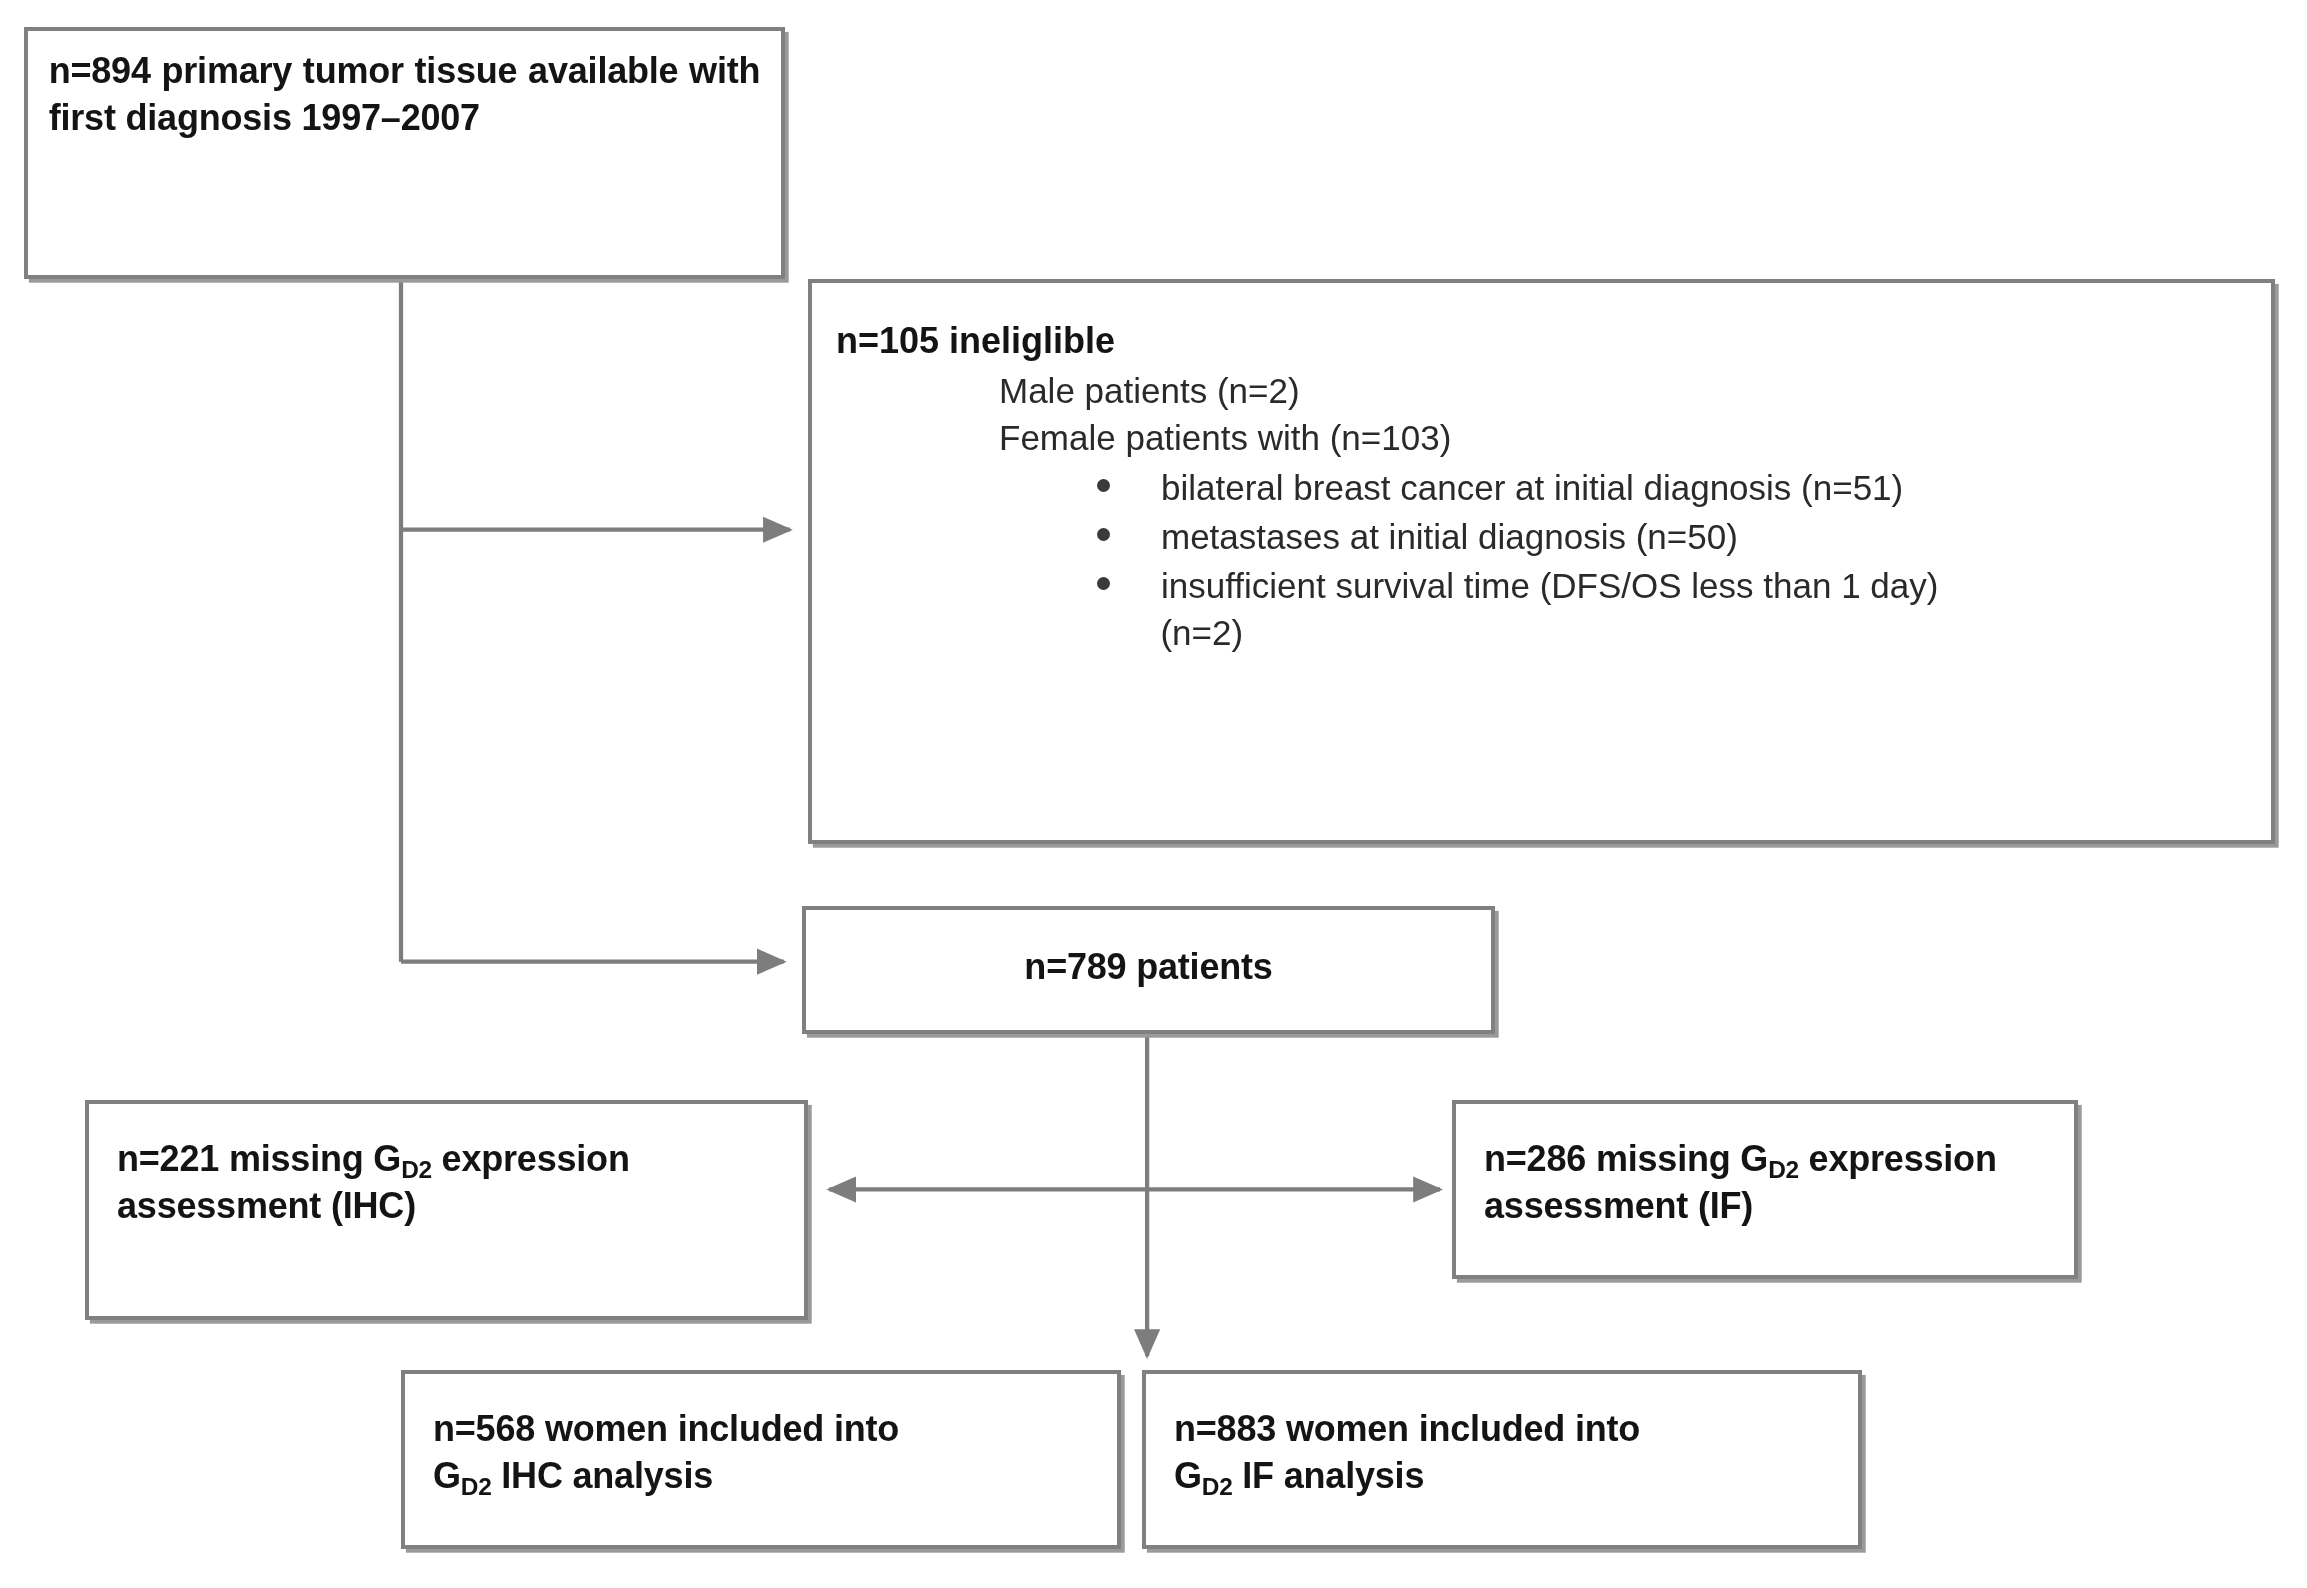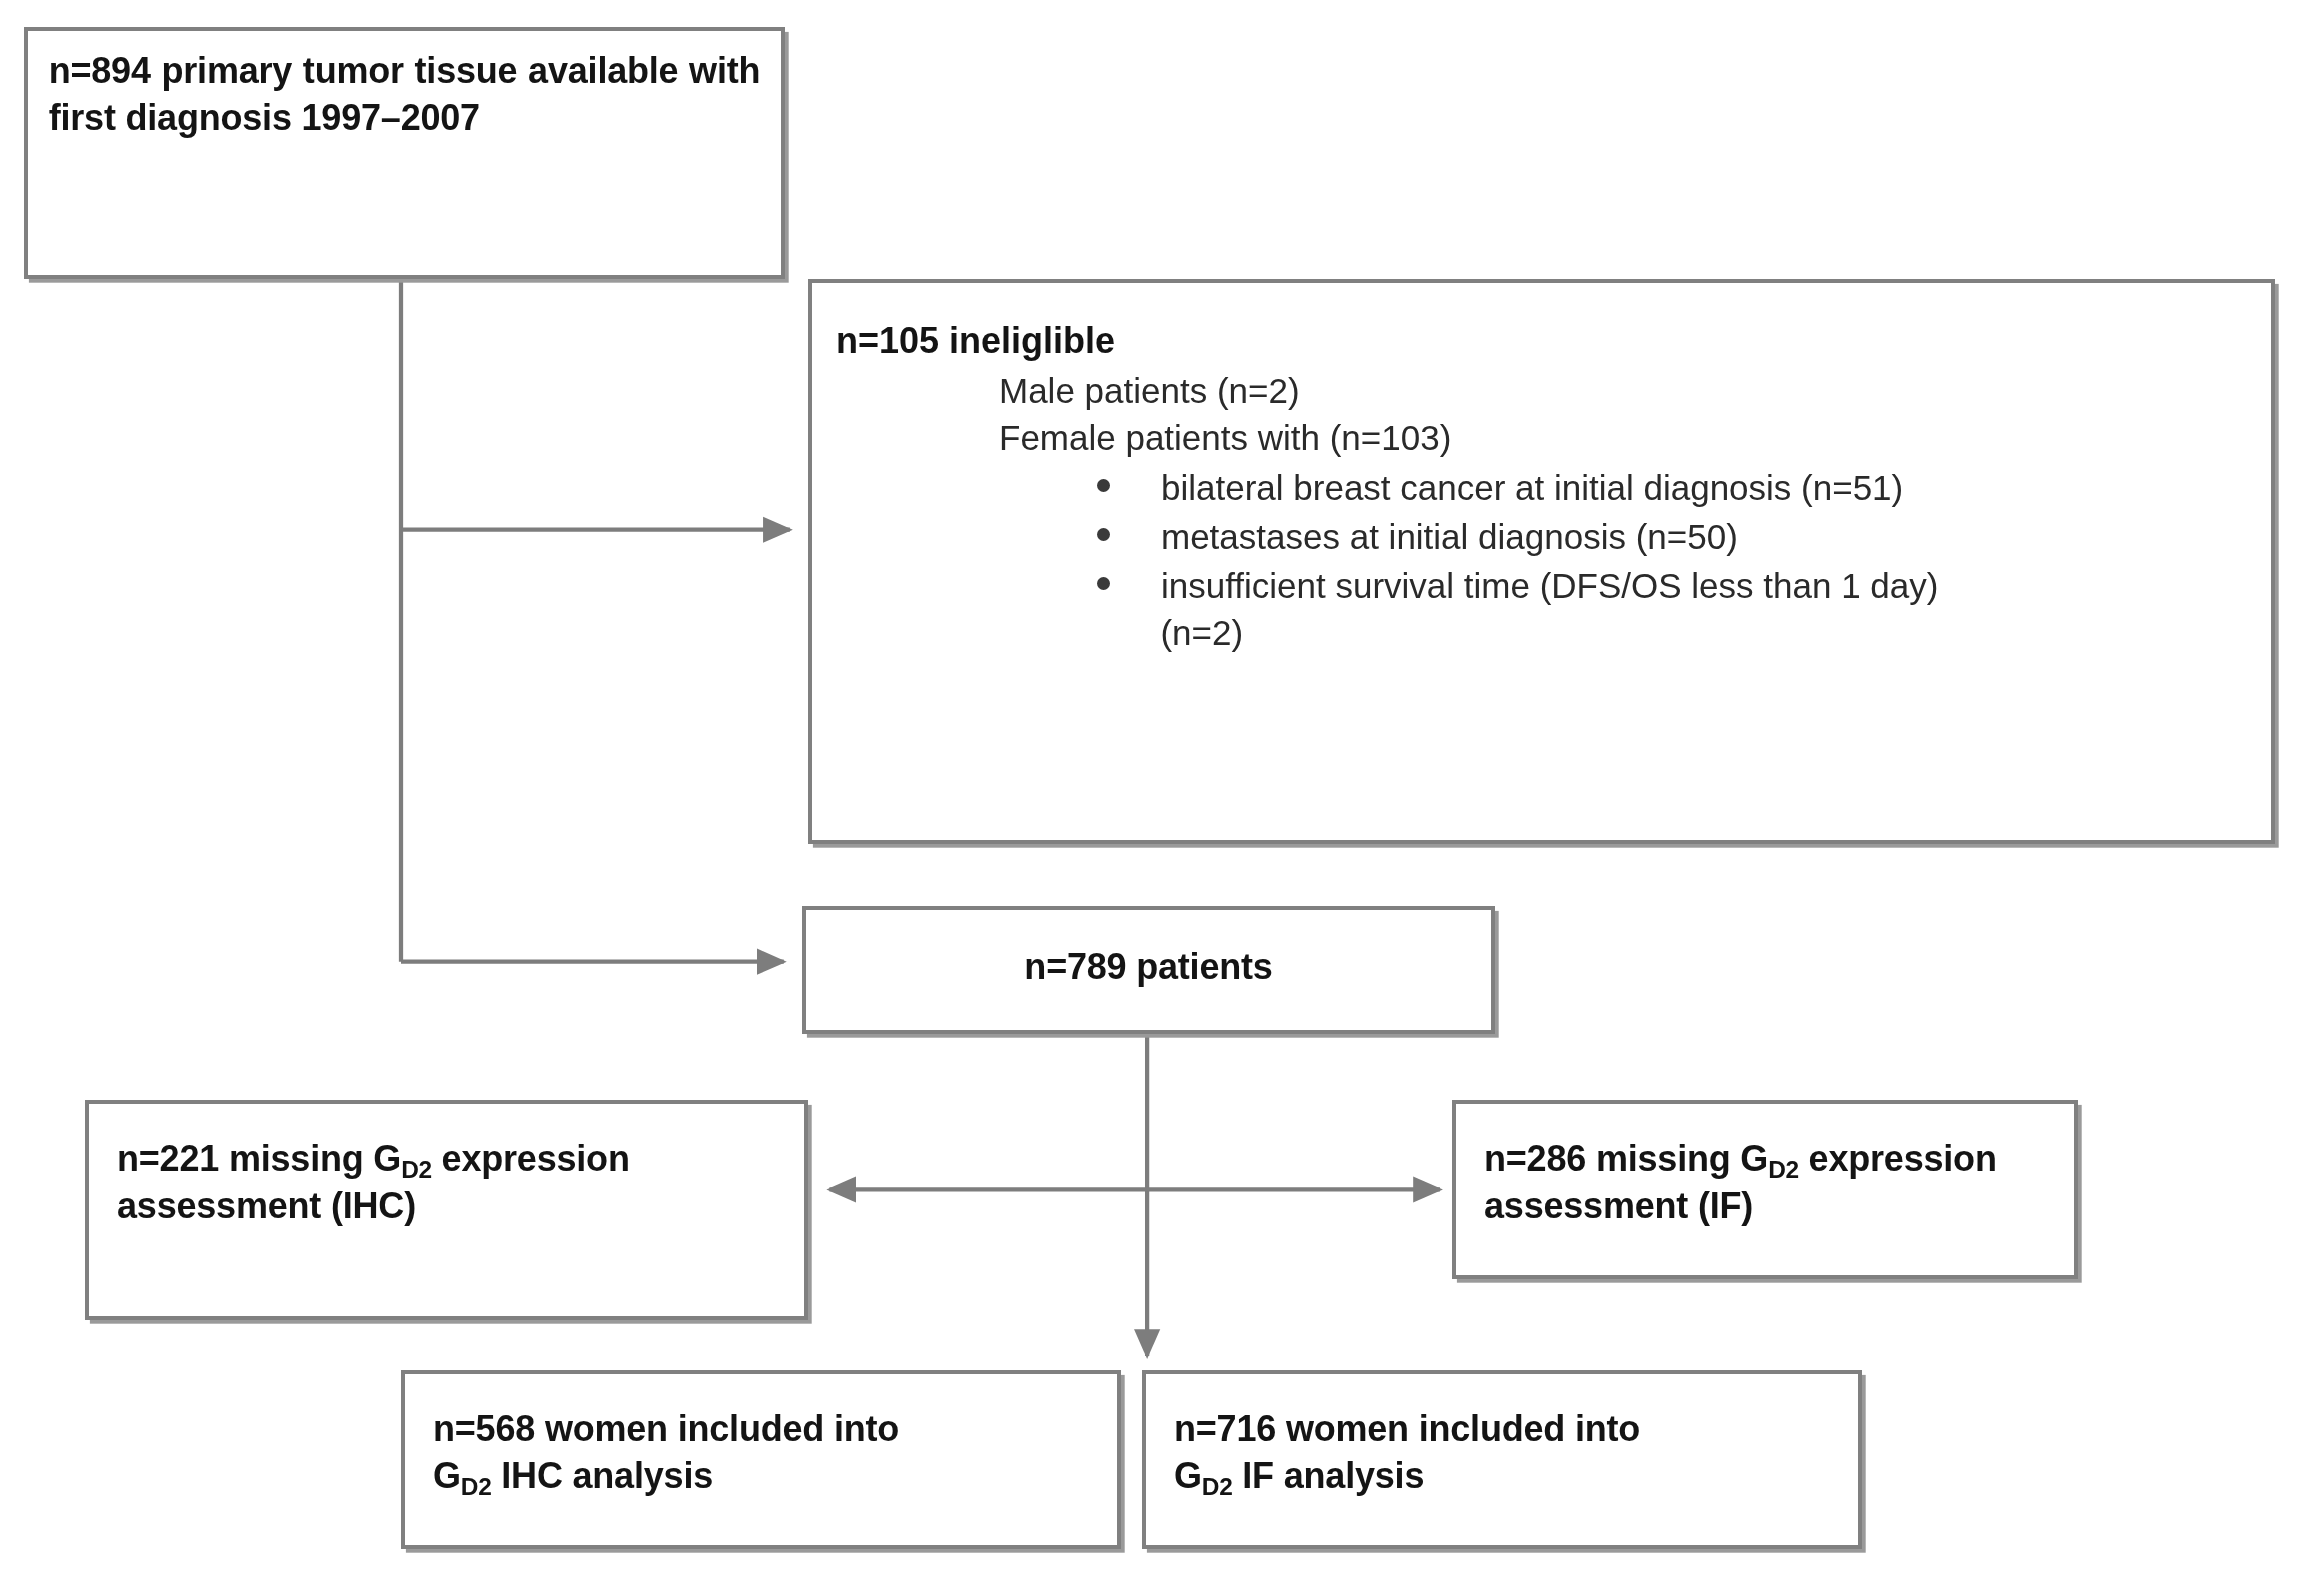--- a/index.html
+++ b/index.html
@@ -246,21 +246,21 @@
     <div class="node-inner">
       <div class="b-text">n=568  women  included  into</div>
       <div class="b-text">
         <span>G</span><sub>D2</sub><span> IHC analysis</span>
       </div>
     </div>
   </div>
 
   <div class="node" id="box-503">
     <div class="node-inner">
-      <div class="b-text">n=716  women  included  into</div>
+      <div class="b-text">n=883  women  included  into</div>
       <div class="b-text">
         <span>G</span><sub>D2</sub><span> IF analysis</span>
       </div>
     </div>
   </div>
 
 </div>
 
 
 </body></html>

